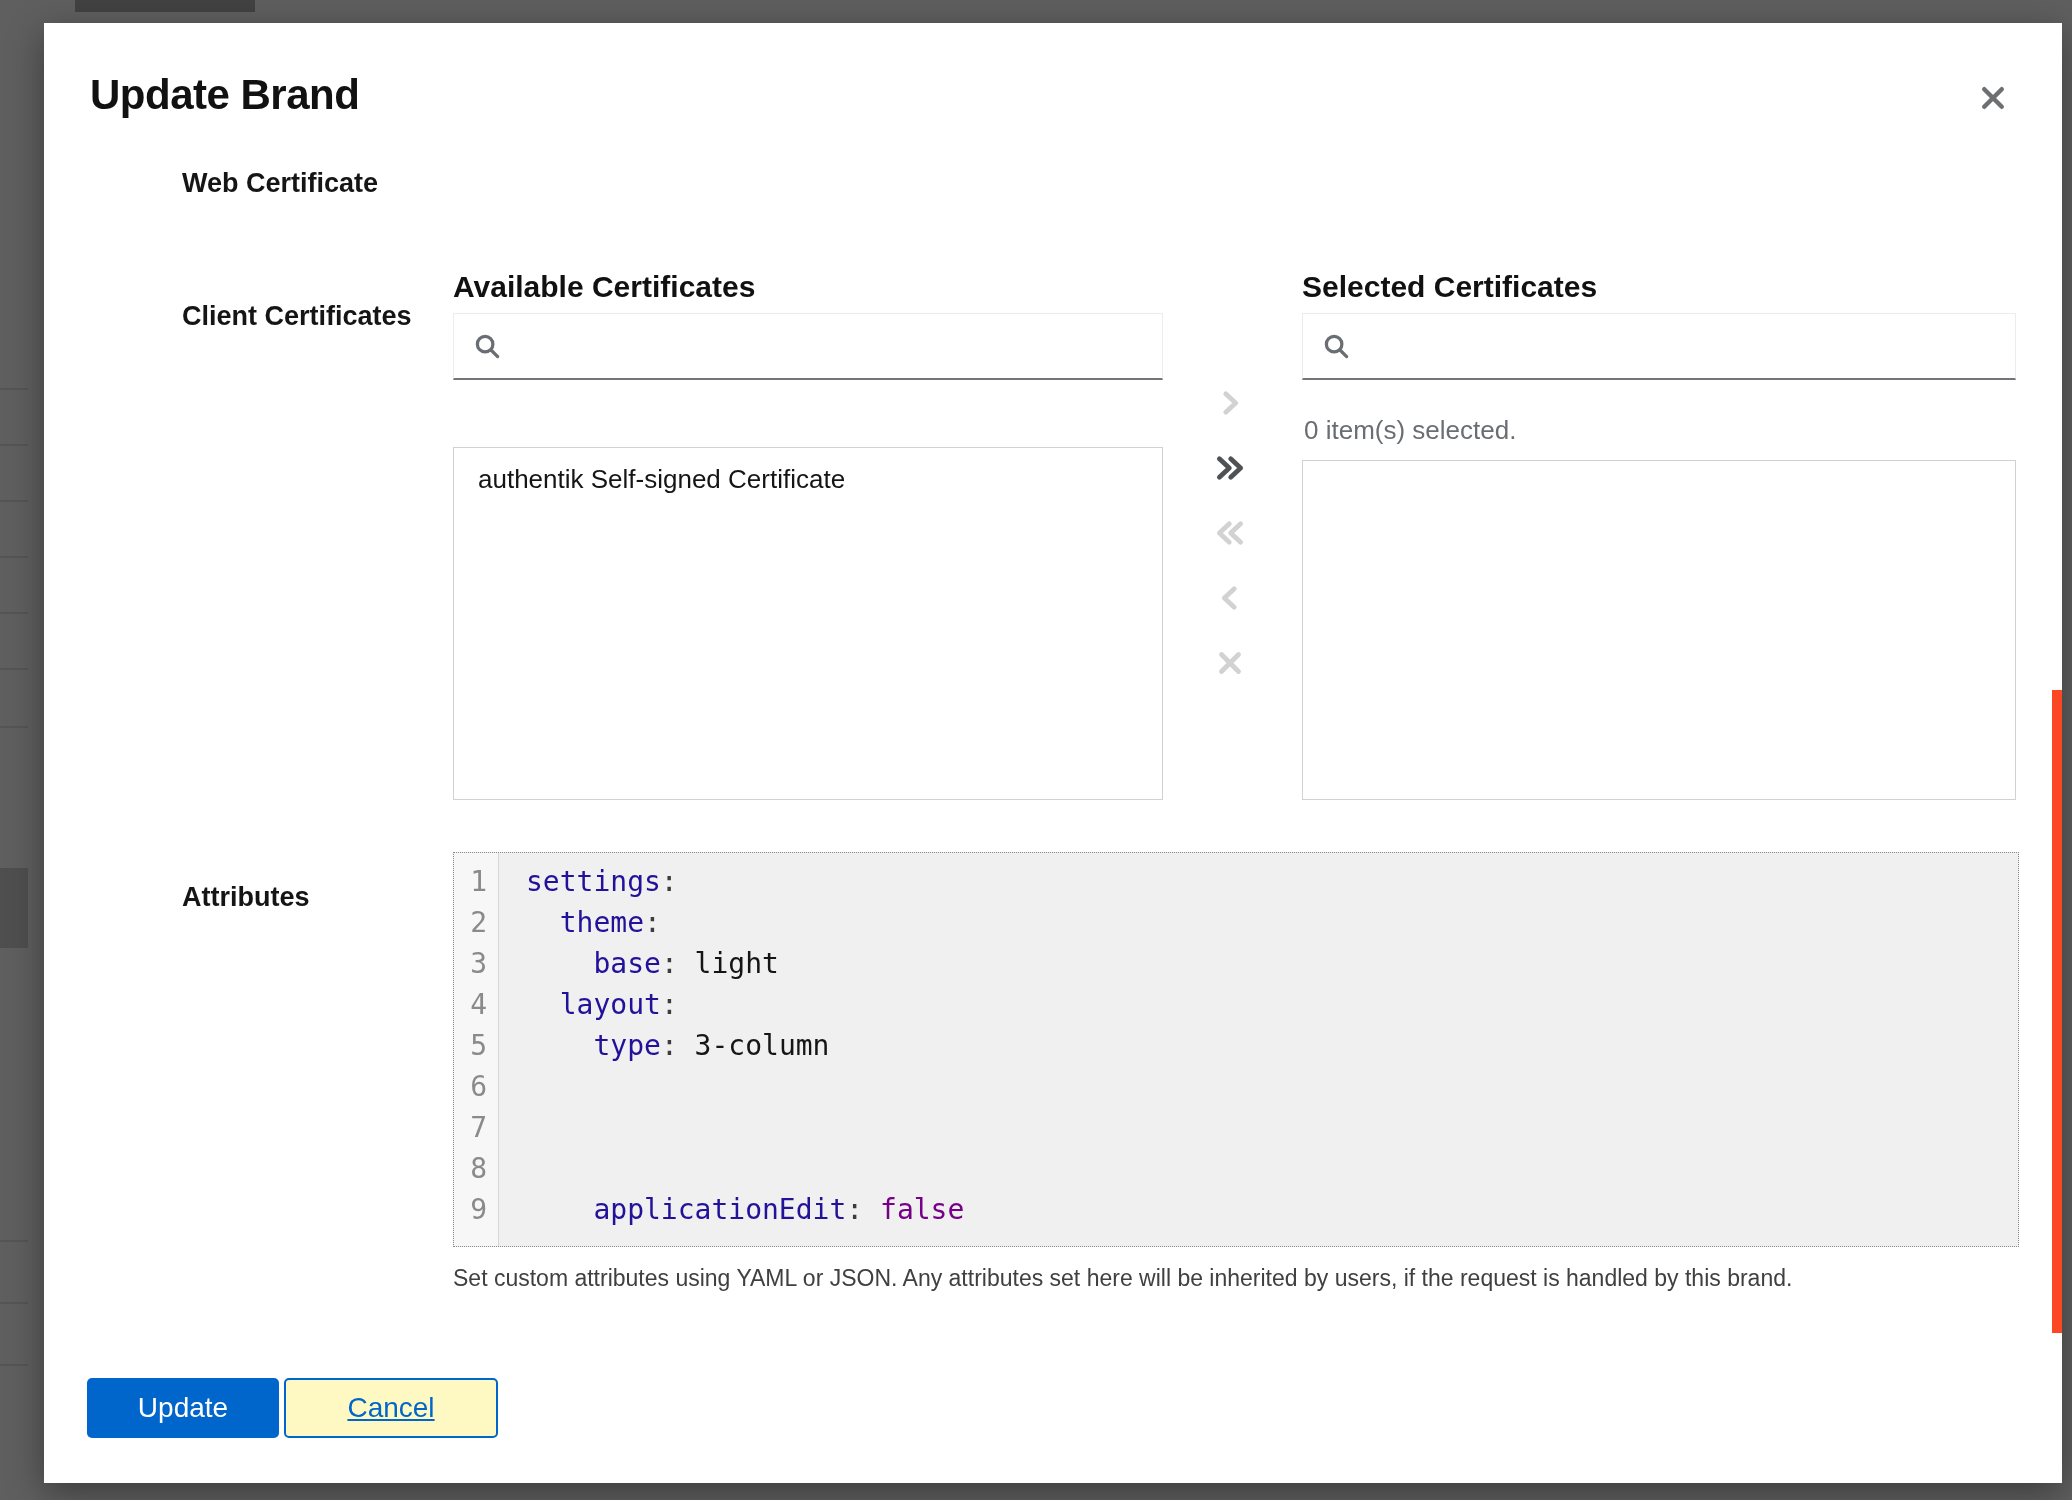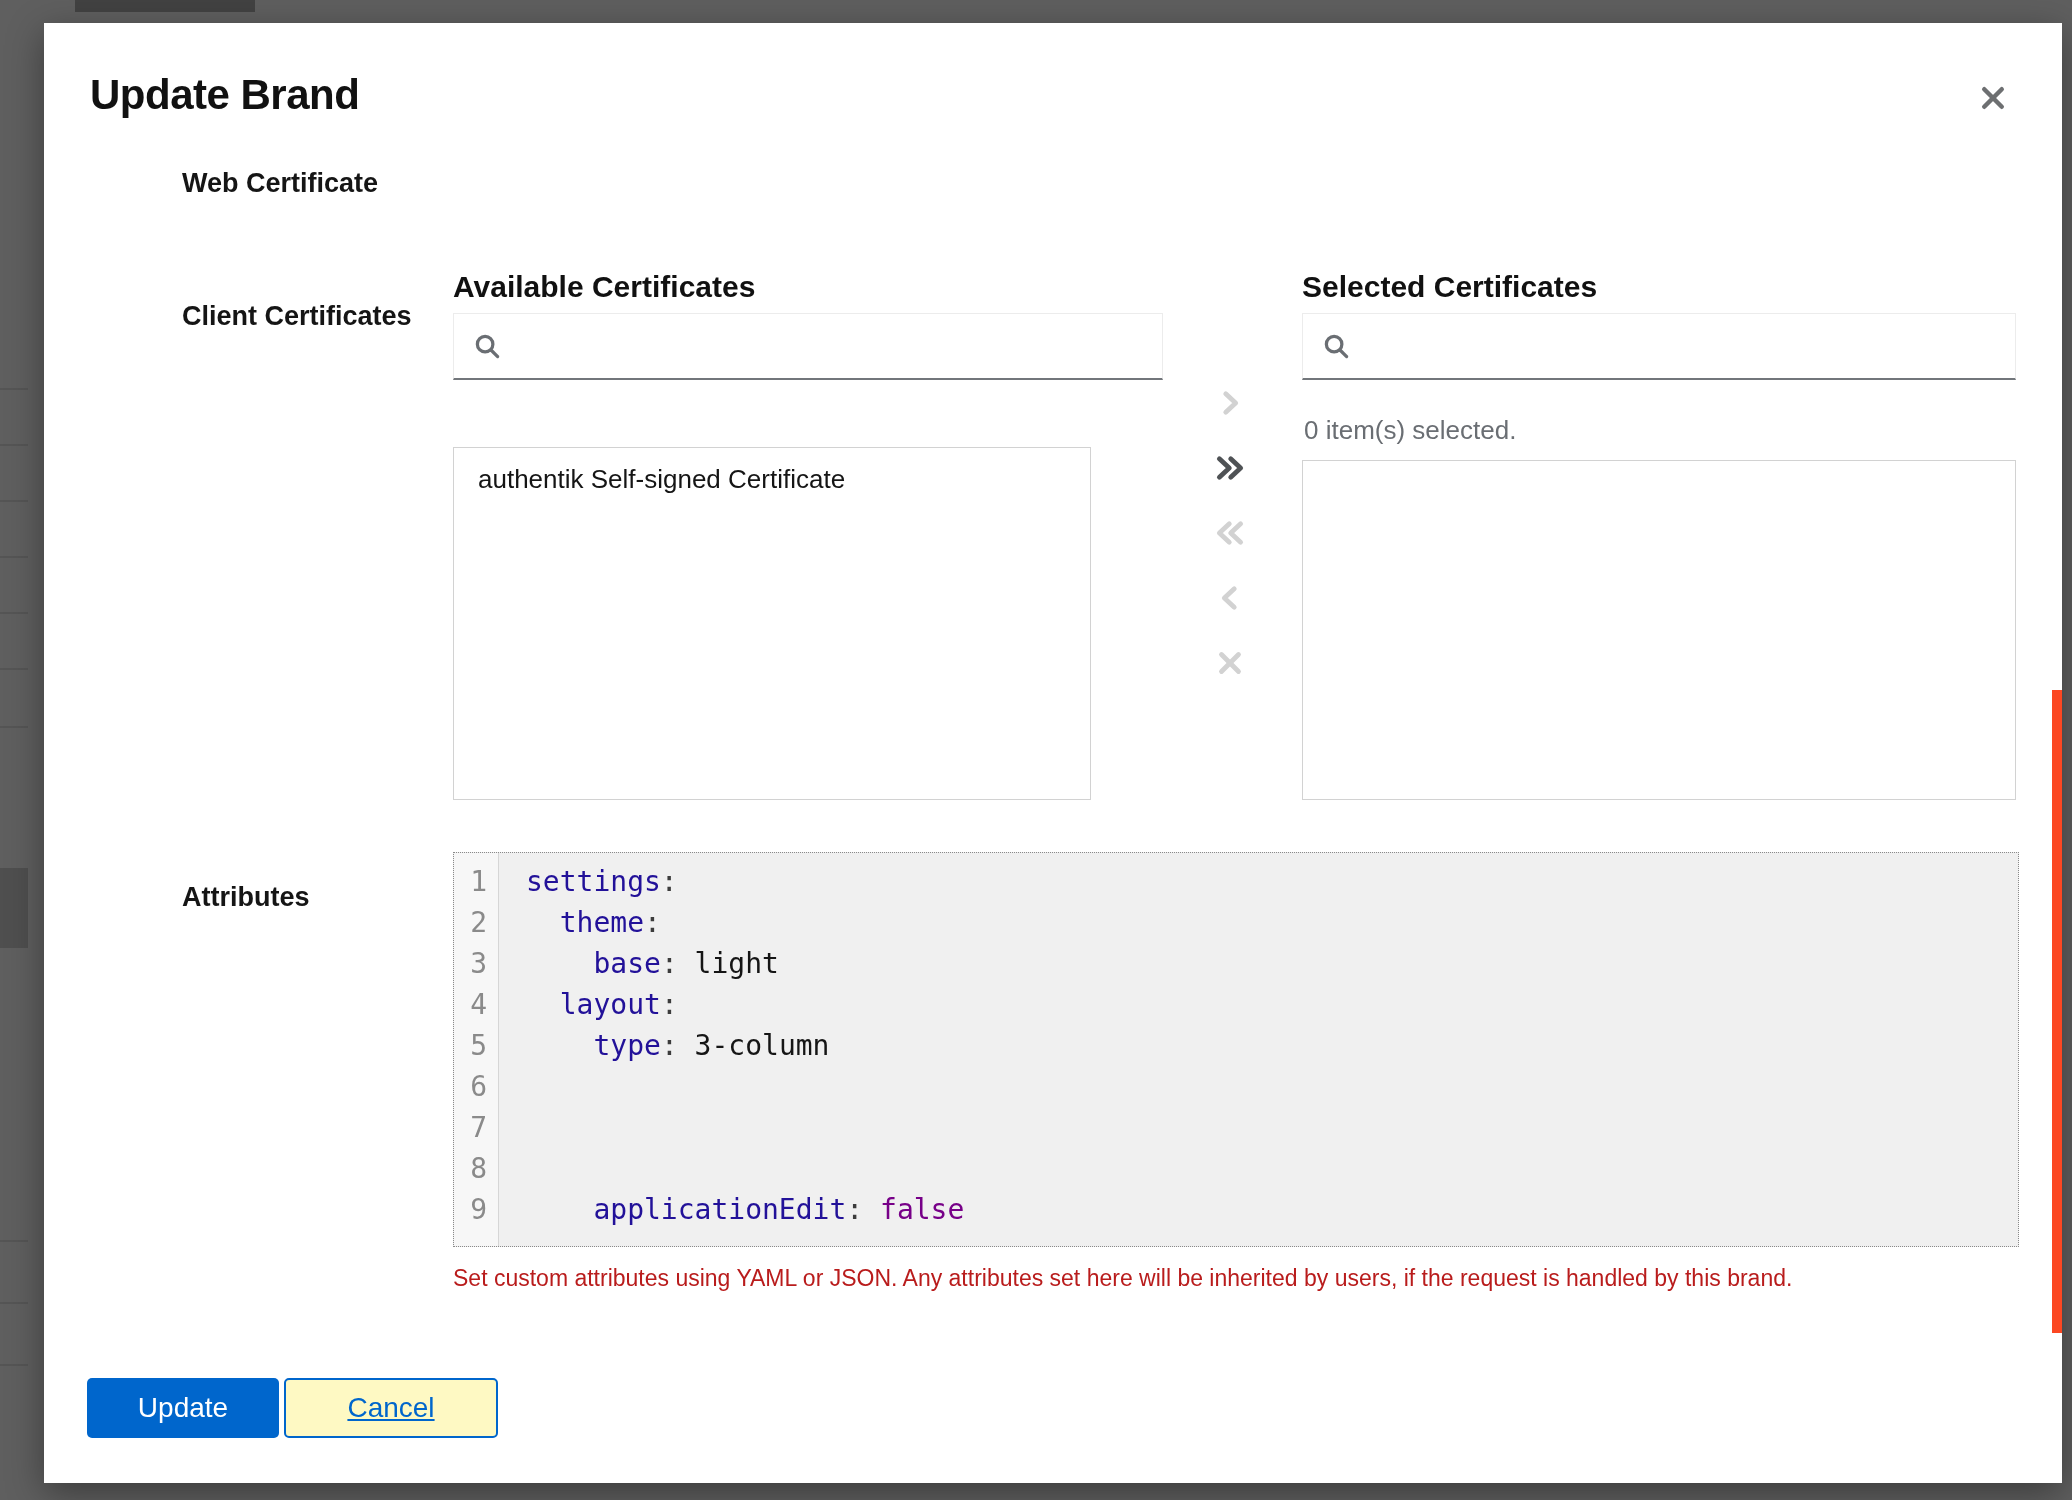--- a/index.html
+++ b/index.html
@@ -60,21 +60,21 @@
   .search-input {
     flex:1; height:100%; border:none; outline:none; background:transparent;
     font-family:"Liberation Sans", sans-serif; font-size:26px; color:#151515; padding:0 12px;
   }
 
   .dl-status { position:absolute; left:1260px; top:392px; font-size:26px; color:#6a6e73; }
 
   .dl-list {
     position:absolute; background:#fff; border:1px solid #d2d2d2; overflow:auto;
   }
-  .dl-list.left  { left:409px;  top:424px; width:638px; height:353px; }
+  .dl-list.left  { left:409px;  top:424px; width:710px; height:353px; }
   .dl-list.right { left:1258px; top:437px; width:714px; height:340px; }
   .dl-item {
     padding:16px 24px; font-size:26px; color:#151515; line-height:30px; cursor:pointer;
   }
 
   .transfer-col { position:absolute; left:1160px; top:355px; width:52px; }
   .transfer-btn {
     width:52px; height:50px; margin-bottom:15px; background:none; border:none;
     display:flex; align-items:center; justify-content:center;
     color:#4f5255; cursor:pointer;
@@ -98,21 +98,21 @@
     width:45px; flex:none; text-align:right; padding-right:12px;
     color:#8a8a8a; user-select:none;
   }
   .code-text { white-space:pre; padding-left:27px; color:#151515; }
   .cm-key   { color:var(--code-key, #221199); }
   .cm-punct { color:#3c3c3c; }
   .cm-kw    { color:var(--code-keyword, #770088); }
 
   .help-text {
     position:absolute; left:409px; top:1240px; width:1530px;
-    font-size:23px; color:#b91c1c; line-height:30px;
+    font-size:23px; color:#404040; line-height:30px;
   }
 
   .btn {
     position:absolute; top:1355px; height:60px; border-radius:5px;
     font-family:"Liberation Sans", sans-serif; font-size:28px; cursor:pointer;
     display:flex; align-items:center; justify-content:center;
   }
   .btn-update {
     left:43px; width:192px; background:var(--blue, #0066cc); color:#fff; border:none;
   }

